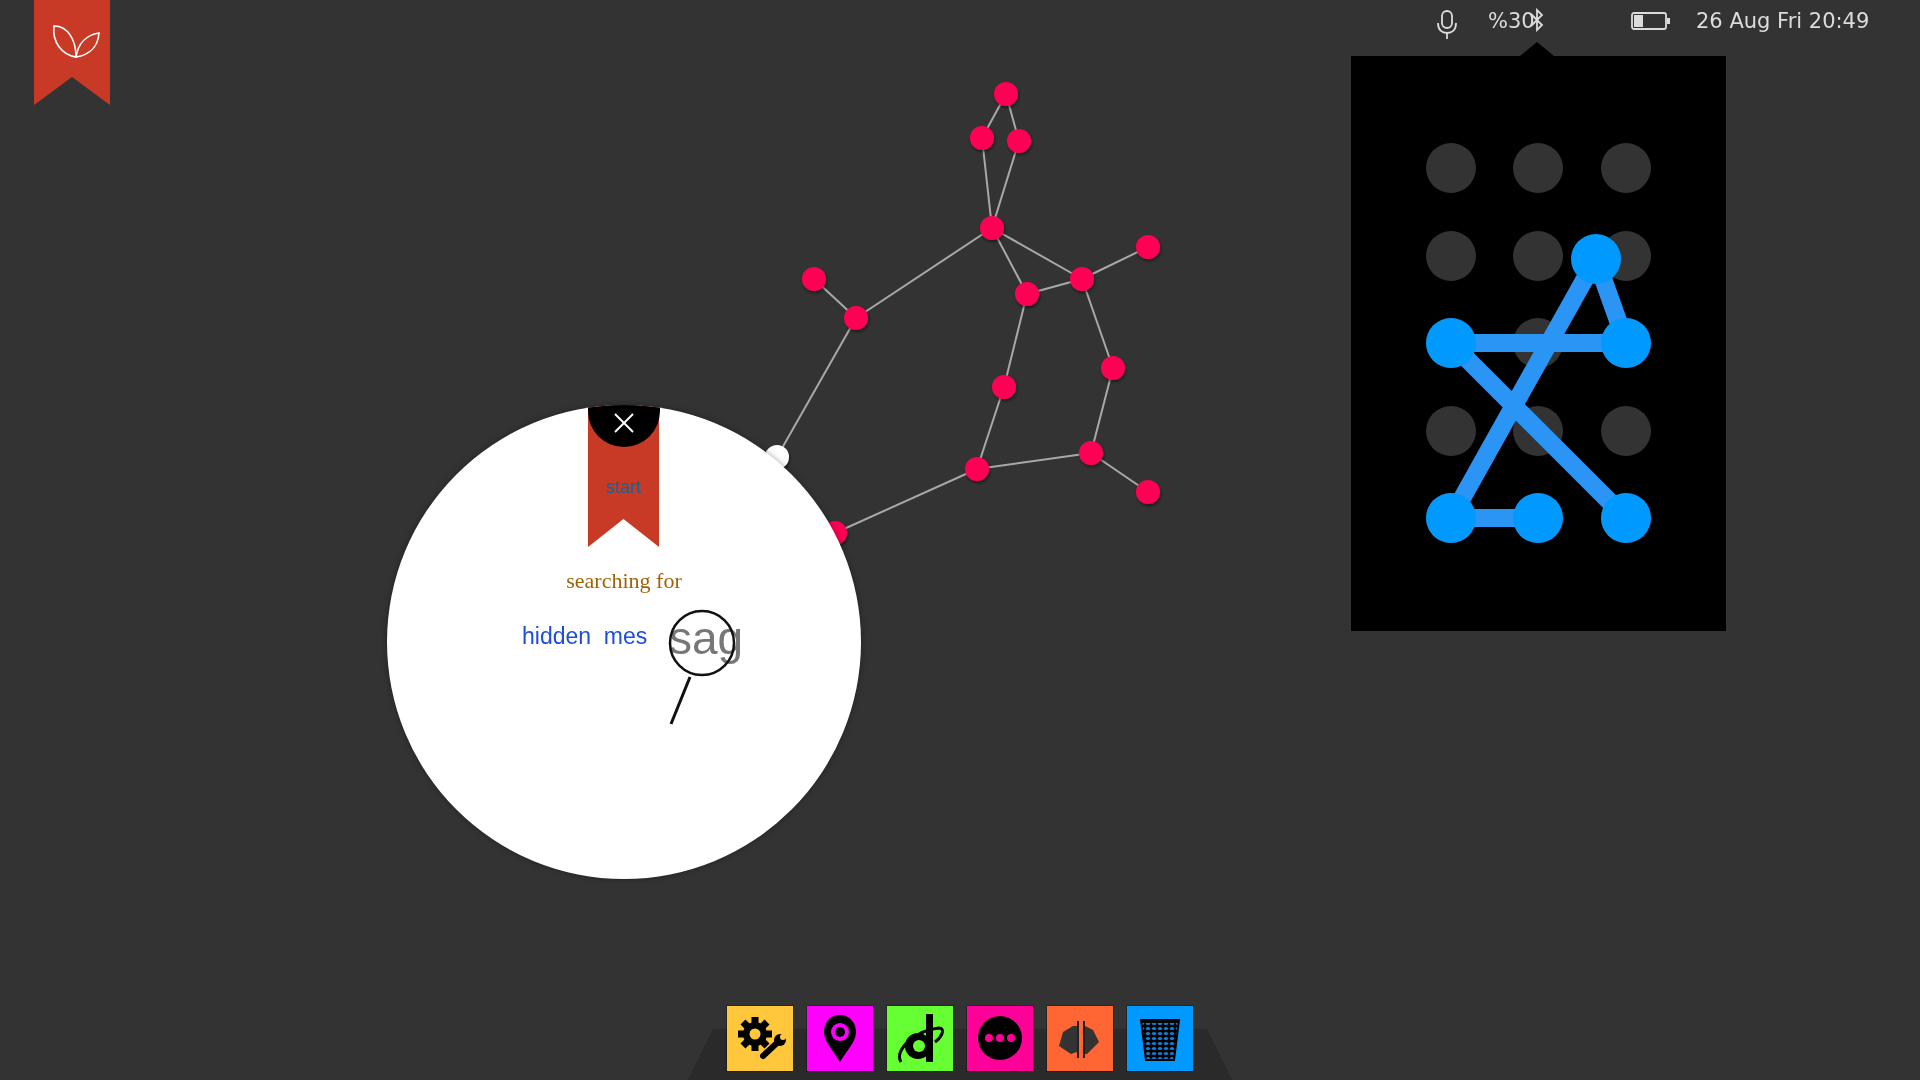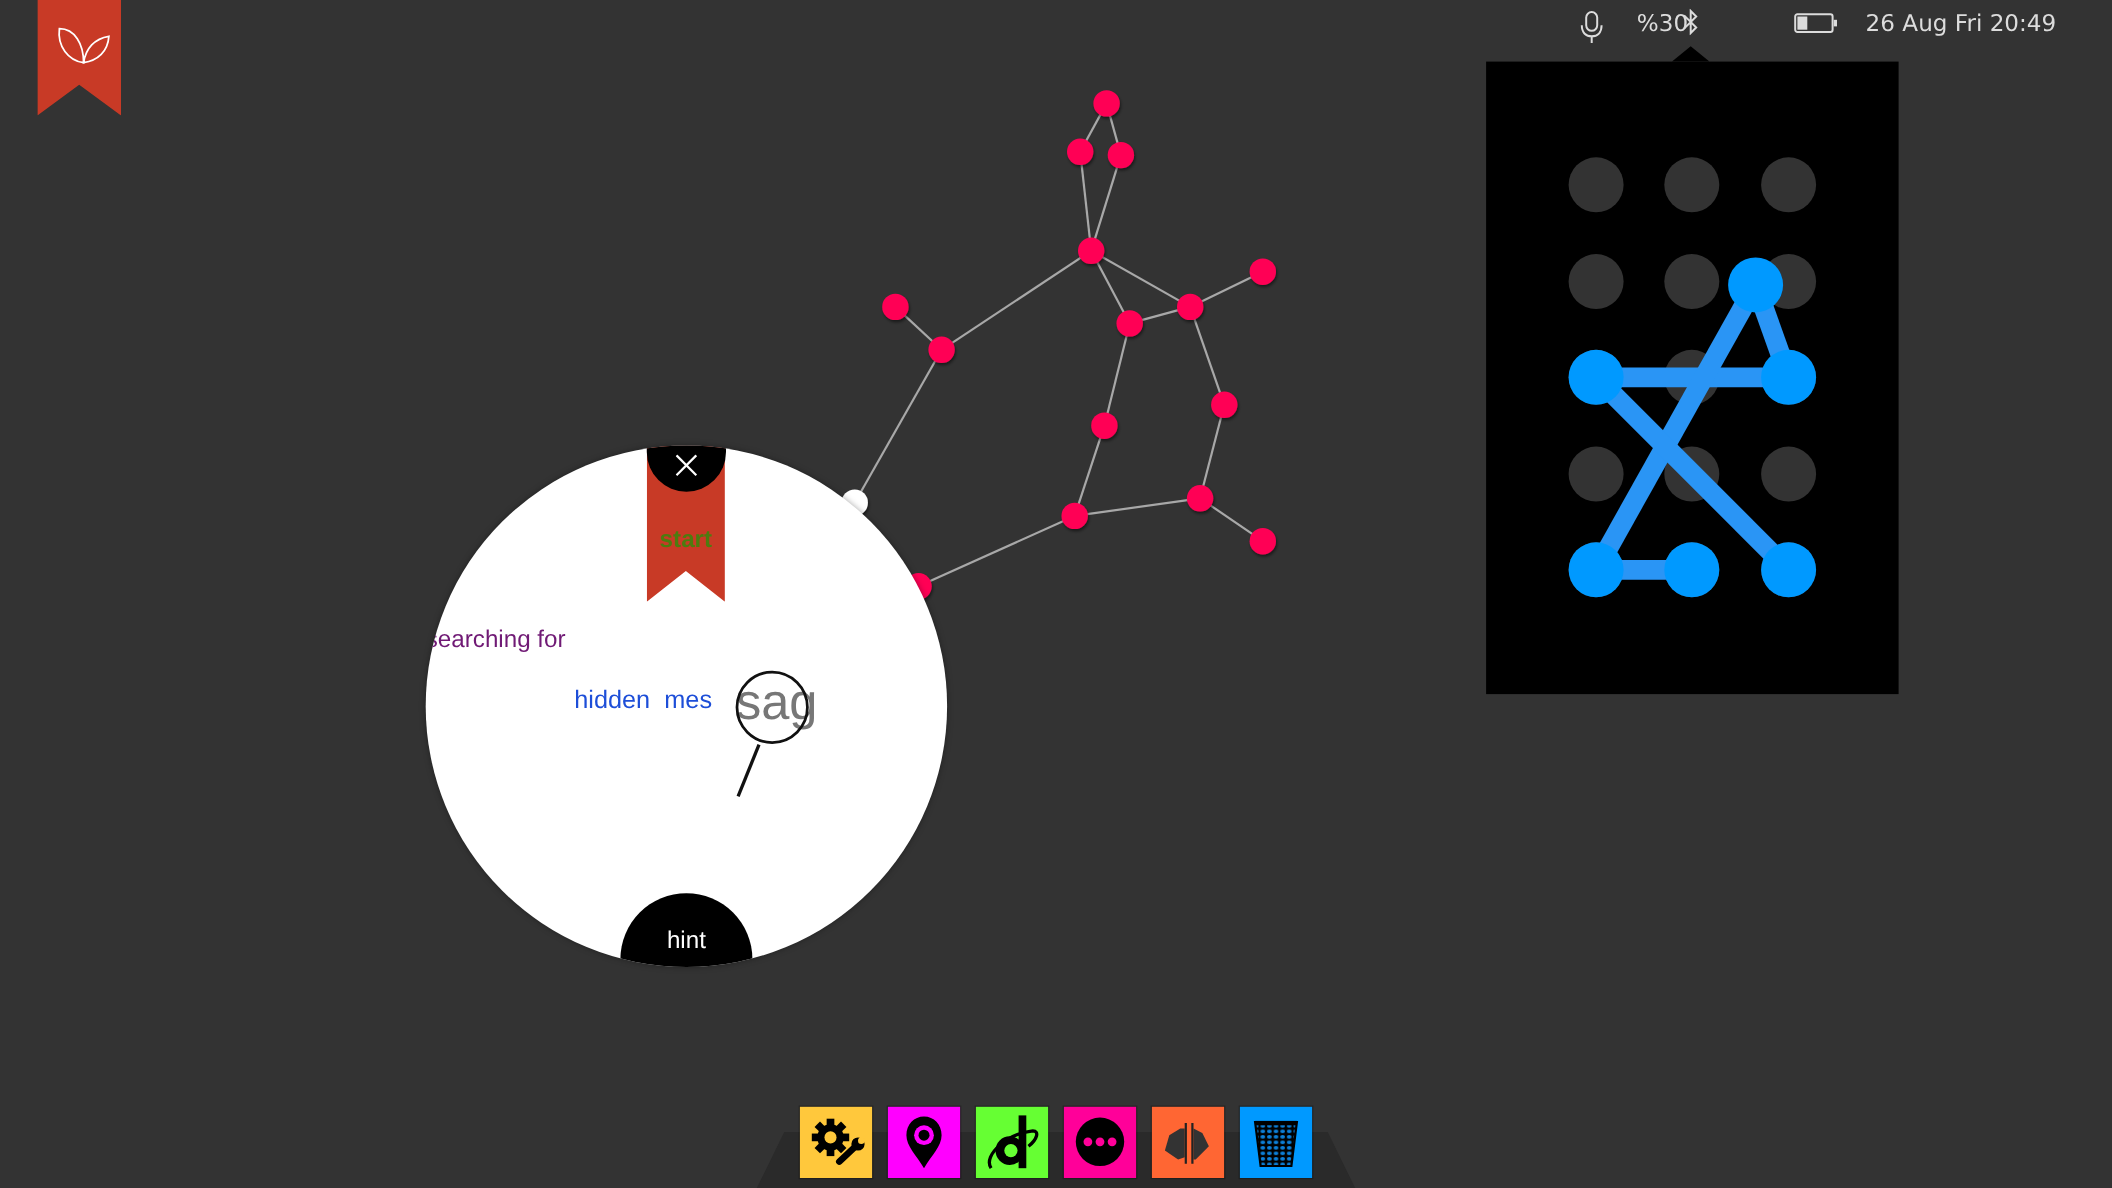--- a/index.html
+++ b/index.html
@@ -30,24 +30,24 @@
     
     #graph { left:0; top:0; }
 
     
     #dialog { left:387px; top:405px; width:474px; height:474px; border-radius:50%;
       background:#ffffff; overflow:hidden; box-shadow:0 0 6px rgba(0,0,0,0.35); }
     #ribbon { left:201px; top:0; width:71px; height:142px; }
     #close-btn { left:201px; top:-34px; width:72px; height:76px; border-radius:0 0 36px 36px;
       background:#000; cursor:pointer; }
     #close-btn svg { position:absolute; left:26px; top:42px; }
-    #start-label { left:201px; top:72px; width:71px; text-align:center; color:#4d7c0f;
-      font-size:22px; font-weight:bold; font-family:"Liberation Sans", sans-serif; }
-    #searching { left:0; top:163px; width:474px; text-align:left; color:#701a75;
-      font-size:22px; font-family:Liberation Sans, sans-serif; }
+    #start-label { left:201px; top:72px; width:71px; text-align:center; color:#0369a1;
+      font-size:18px; font-weight:normal; font-family:"Liberation Sans", sans-serif; }
+    #searching { left:0; top:163px; width:474px; text-align:center; color:#a16207;
+      font-size:22px; font-family:Liberation Serif, serif; }
     #hidden-msg { left:135px; top:218px; color:#1d4ed8; font-size:23px; font-family:"Liberation Sans", sans-serif; white-space:pre; }
     #mag-text { left:282px; top:206px; color:#777; font-size:46px; font-family:"Liberation Sans", sans-serif; }
     #magnifier { left:0; top:0; }
     #hint-btn { left:177px; top:407px; width:120px; height:120px; border-radius:50%; background:#000; cursor:pointer; }
     #hint-label { left:0; top:30px; width:120px; text-align:center; color:#fff; font-size:22px;
       font-family:"Liberation Sans", sans-serif; }
 
     
     #dock-shelf { left:0; top:0; }
     .dock-icon { width:66px; height:65px; top:1006px; cursor:pointer; box-shadow:0 0 0 1px rgba(0,0,0,0.25); }
@@ -172,23 +172,20 @@
     </svg>
   </div>
   <div id="start-label" class="abs">start</div>
   <div id="searching" class="abs">searching for</div>
   <div id="hidden-msg" class="abs">hidden  mes</div>
   <div id="mag-text" class="abs">sag</div>
   <svg id="magnifier" class="abs" width="474" height="474">
     <circle cx="315" cy="238" r="32" fill="none" stroke="#111" stroke-width="2.5"></circle>
     <line x1="303" y1="272" x2="284" y2="319" stroke="#111" stroke-width="3"></line>
   </svg>
-  <div id="hint-btn" class="abs">
-    <div id="hint-label" class="abs">hint</div>
-  </div>
 </div>
 
 <svg id="dock-shelf" class="abs" width="1920" height="1080">
   <polygon points="713,1029 1207,1029 1232,1080 688,1080" fill="#2a2a2a"></polygon>
 </svg>
 
 <div class="abs dock-icon" style="left:727px;">
   <svg width="66" height="65" viewBox="0 0 66 65">
     <rect width="66" height="65" fill="#ffc83c"></rect>
     <g transform="translate(28,28)">

